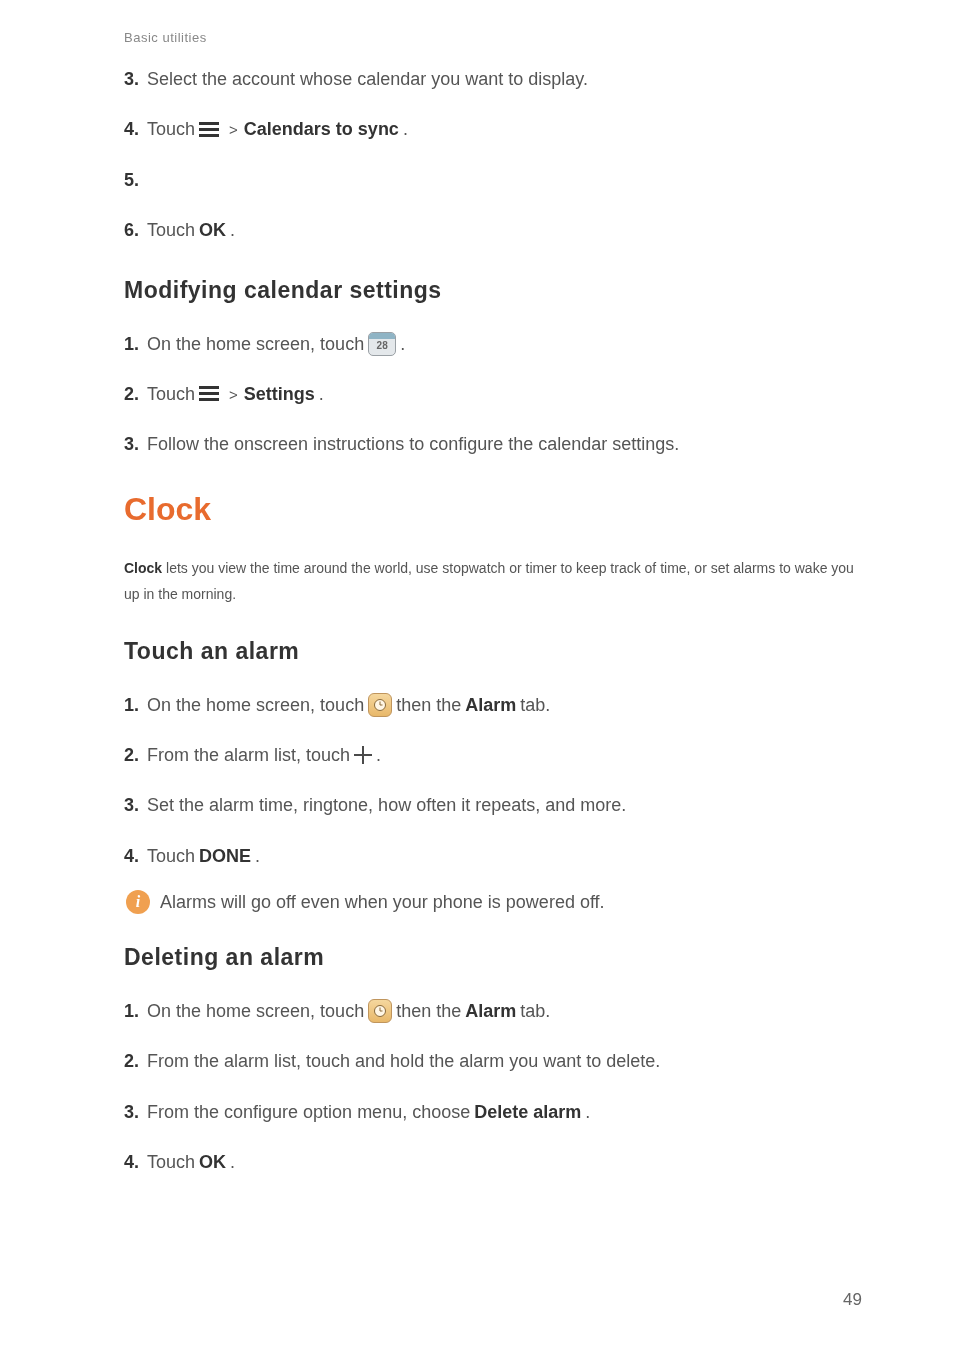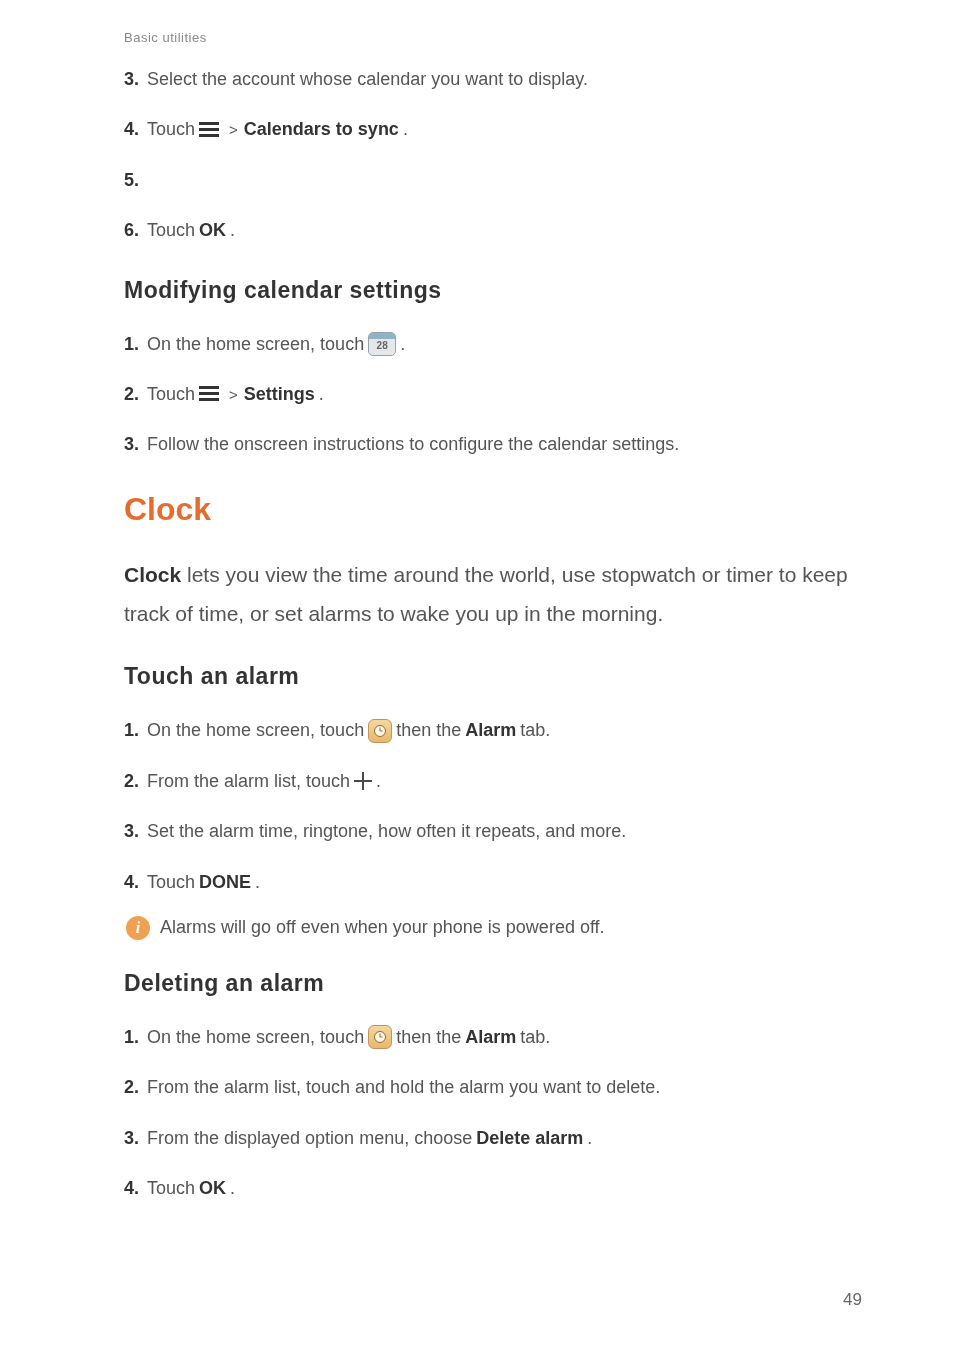--- a/index.html
+++ b/index.html
@@ -50,21 +50,21 @@
     letter-spacing: 0.5px;
   }
   .h1 {
     font-size: 32px;
     font-weight: bold;
     color: #e86b2e;
     margin-top: 30px;
     margin-bottom: 28px;
   }
   .para {
-    font-size: 21px;
+    font-size: 14px;
     color: #555555;
     line-height: 1.85;
     margin-bottom: 26px;
   }
   .note-row {
     display: flex;
     align-items: center;
     gap: 10px;
     font-size: 18px;
     color: #555555;
@@ -297,21 +297,21 @@
       <span> tab.</span>
   </div>
 
   <div class="step">
     <span class="num">2.</span>
     <span>From the alarm list, touch and hold the alarm you want to delete.</span>
   </div>
 
   <div class="step">
     <span class="num">3.</span>
-    <span>From the displayed option menu, choose</span>
+    <span>From the configure option menu, choose</span>
     <span class="bold">Delete alarm</span>
       <span>.</span>
   </div>
 
   <div class="step">
     <span class="num">4.</span>
     <span>Touch</span>
     <span class="bold">OK</span>
       <span>.</span>
   </div>

